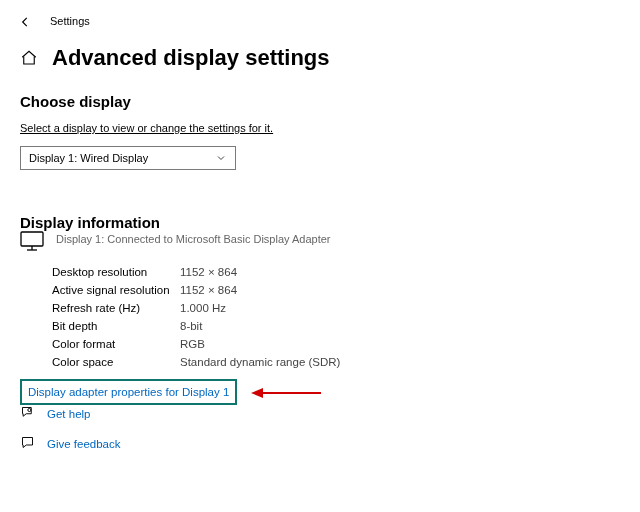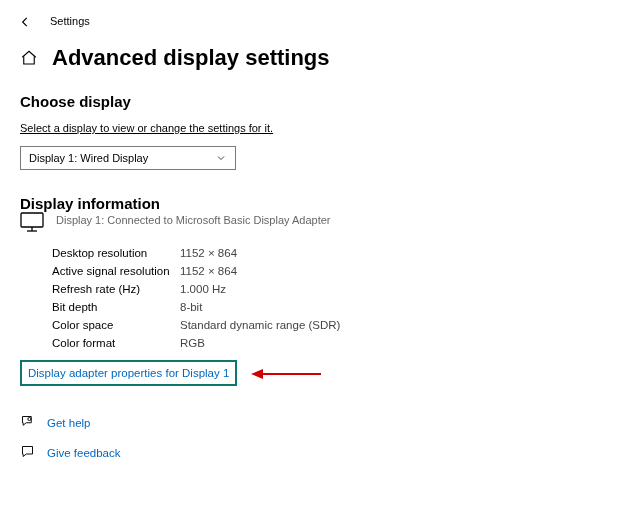--- a/index.html
+++ b/index.html
@@ -33,21 +33,21 @@
   .section-sub { font-size: 11px; margin-bottom: 12px; text-decoration: underline; }
   .dropdown {
     width: 216px;
     border: 1px solid #7a7a7a;
     padding: 5px 8px;
     display: flex;
     align-items: center;
     justify-content: space-between;
     font-size: 11px;
     cursor: pointer;
-    margin-bottom: 25px;
+    margin-bottom: 44px;
   }
   .chev svg{display:block;}
   .info-heading { font-size: 15px; font-weight: 600; }
   .device-row { display:flex; gap:12px; align-items:flex-start; margin-bottom:12px; }
   .monitor-icon svg{display:block;}
   .device-name { font-size: 12px; font-weight:600; }
   .device-sub { font-size: 11px; color:#666; margin-top:2px; }
   .spec-table { font-size: 11.5px; }
   .spec-row { display:flex; padding: 3px 0; }
   .spec-label { width: 160px; color:#000;padding-left:32px; }
@@ -58,21 +58,21 @@
     padding: 4px 6px;
     margin-top: 8px;
   }
   .link-box a { color:#0067c0; text-decoration:none; font-size:11.5px; cursor:pointer;}
   .arrow-ann {
     display:inline-block;
     vertical-align:middle;
     margin-left: 10px;
   }
   .arrow-ann svg{display:block;}
-  .footer-links { margin-top: 28px; display:flex; flex-direction:column; gap:12px; }
+  .footer-links { display:flex; flex-direction:column; gap:12px; }
   .flink { display:flex; align-items:center; gap:12px; }
   .flink a { color:#0067c0; text-decoration:none; font-size:11.5px; cursor:pointer;}
 </style>
 </head>
 <body>
 
 <div class="top-bar">
   <span class="back-arrow">
     <svg width="14" height="14" viewBox="0 0 24 24" fill="none" stroke="#000" stroke-width="2">
       <polyline points="15 5 8 12 15 19"></polyline>
@@ -130,26 +130,26 @@
     </div>
     <div class="spec-row">
       <div class="spec-label">Refresh rate (Hz)</div>
       <div class="spec-val">1.000 Hz</div>
     </div>
     <div class="spec-row">
       <div class="spec-label">Bit depth</div>
       <div class="spec-val">8-bit</div>
     </div>
     <div class="spec-row">
+      <div class="spec-label">Color format</div>
+      <div class="spec-val">RGB</div>
+    </div>
+    <div class="spec-row">
       <div class="spec-label">Color space</div>
       <div class="spec-val">Standard dynamic range (SDR)</div>
-    </div>
-    <div class="spec-row">
-      <div class="spec-label">Color format</div>
-      <div class="spec-val">RGB</div>
     </div>
   </div>
 
   <div>
     <span class="link-box">
       <a>Display adapter properties for Display 1</a>
     </span>
     <span class="arrow-ann">
       <svg width="70" height="14" viewBox="0 0 70 14">
         <line x1="70" y1="7" x2="10" y2="7" stroke="#d00000" stroke-width="2"></line>

